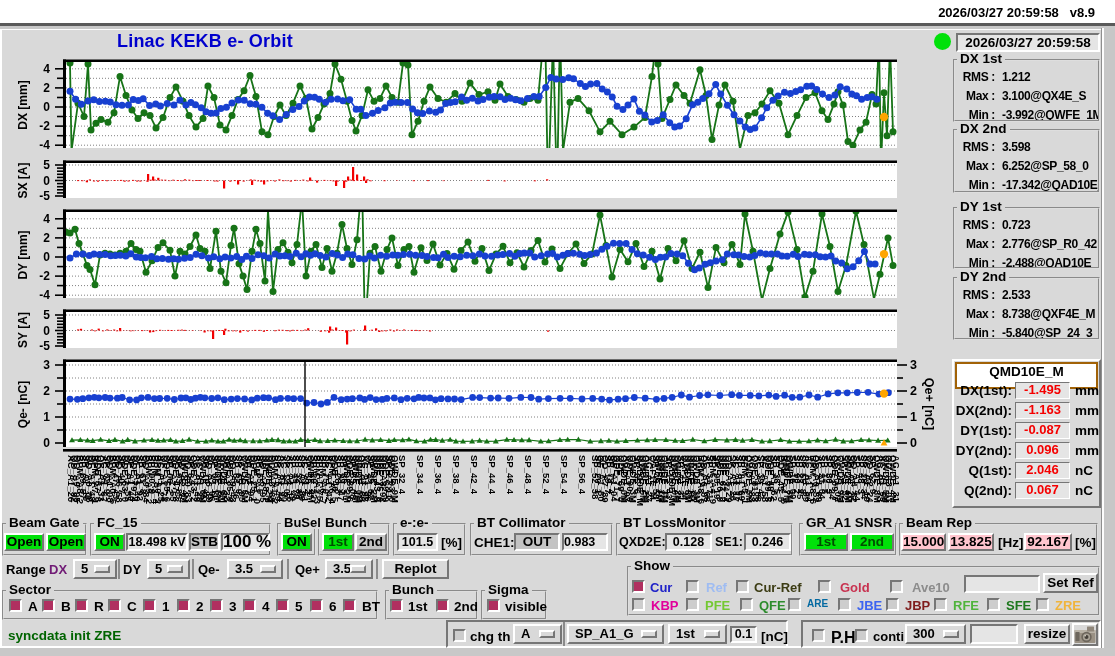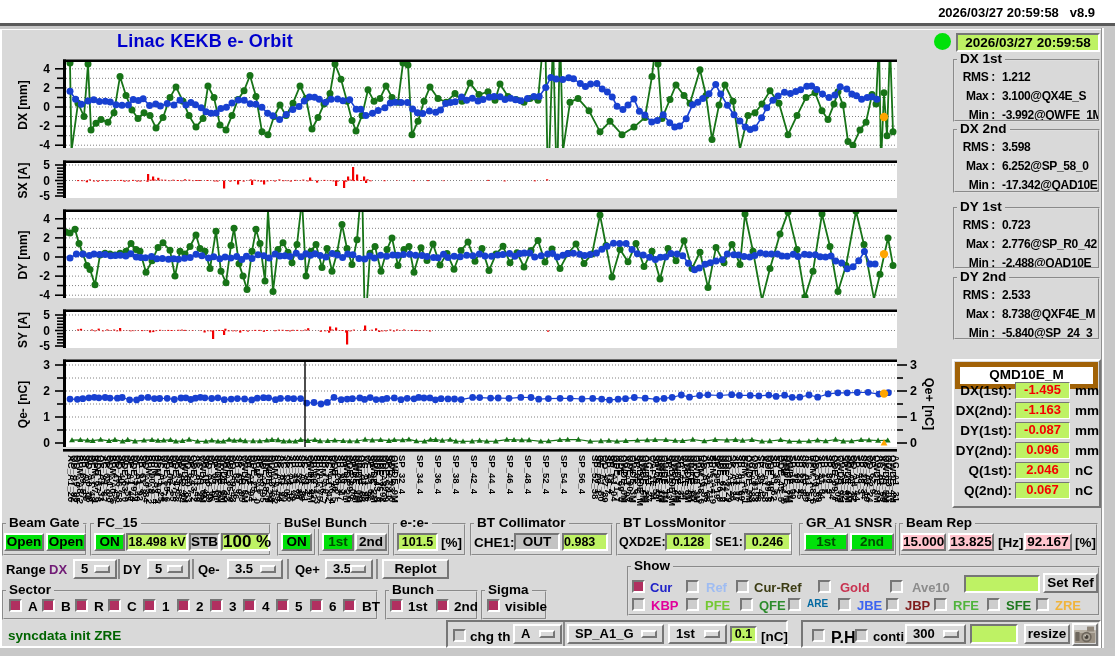--- a/index.html
+++ b/index.html
@@ -6,21 +6,21 @@
 #topbar{position:absolute;left:0;top:0;width:1115px;height:26px;background:#fff;border-bottom:3px solid #5a5a5a;color:#000;font-size:13px;line-height:25px;text-align:right;padding-right:20px}
 #main{position:absolute;left:0;top:29px;width:1115px;height:619px;background:#d9d9d9;border-left:2px solid #fff;border-top:1px solid #fff;border-bottom:2px solid #fff}
 .abs{position:absolute}
 #title{position:absolute;left:117px;top:31px;color:#0000cd;font-size:18px;letter-spacing:.2px}
 .gb{position:absolute;border:2px groove #dedede}
 .gl{position:absolute;background:#d9d9d9;font-size:13.5px;line-height:13px;padding:0 3px;white-space:nowrap;z-index:3}
 .btn{position:absolute;border:2px solid;border-color:#fff #767676 #767676 #fff;background:#d9d9d9;text-align:center;font-size:13.5px;color:#000;white-space:nowrap}
 .green{background:#00e109}
 .gray{background:#c3c3c3}
 .sunk{border-color:#767676 #fff #fff #767676}
-.ent{position:absolute;border:2px solid;border-color:#767676 #fff #fff #767676;background:#bef264;text-align:center;font-size:13px;white-space:nowrap}
+.ent{position:absolute;border:2px solid;border-color:#767676 #fff #fff #767676;background:#e5e5e5;text-align:center;font-size:13px;white-space:nowrap}
 .pink{position:absolute;border:2px solid;border-color:#fff #767676 #767676 #fff;background:#ffc5ce;text-align:center;font-size:13.5px}
 .lbl{position:absolute;font-size:13.5px;white-space:nowrap;color:#000}
 .cb{position:absolute;width:13px;height:13px;border:2px solid;border-color:#767676 #fff #fff #767676;background:#cdcdcd}
 .cb.on{background:#b03060}
 .dd{position:absolute;border:2px solid;border-color:#fff #767676 #767676 #fff;background:#d9d9d9;font-size:13px;padding-left:6px}
 .dd i{position:absolute;right:5px;top:50%;margin-top:-4px;width:16px;height:8px;border:2px solid;border-color:#fff #767676 #767676 #fff;background:#d9d9d9}
 .sep{position:absolute;width:2px;background:#8b8b8b}
 .sln{position:absolute;font-size:12px;white-space:nowrap;letter-spacing:-0.35px}
 .sln .k{display:inline-block;width:40px;text-align:right;margin-right:7px}
 </style></head><body>
@@ -1417,21 +1417,21 @@
       <div class="sln" style="left:0;top:40px"><span class="k">Min :</span>-2.488@QAD10E_M</div>
     </div>
     <div class="gb" style="left:953px;top:277px;width:147px;height:63px"></div>
     <div class="gl" style="left:957px;top:270px;font-size:13.5px">DY 2nd</div>
     <div class="abs" style="left:955px;top:286px;width:143px;height:52px;overflow:hidden">
       <div class="sln" style="left:0;top:2px"><span class="k">RMS :</span>2.533</div>
       <div class="sln" style="left:0;top:21px"><span class="k">Max :</span>8.738@QXF4E_M</div>
       <div class="sln" style="left:0;top:40px"><span class="k">Min :</span>-5.840@SP_24_3</div>
     </div>
     <div class="abs" style="left:952px;top:359px;width:149px;height:149px;border:2px solid;border-color:#fff #767676 #767676 #fff"></div>
-    <div class="abs" style="left:955px;top:362px;width:143px;height:27px;background:#fff;border:5px solid #a16207;font-size:13.5px;line-height:15px;text-align:center">QMD10E_M</div>
+    <div class="abs" style="left:955px;top:362px;width:143px;height:27px;background:#fff;border:2px solid #a16207;font-size:13.5px;line-height:15px;text-align:center">QMD10E_M</div>
     <div class="lbl" style="left:952px;top:383px;width:60px;text-align:right">DX(1st):</div>
     <div class="ent" style="left:1015px;top:382px;width:55px;height:17px;line-height:14px;color:#f50000;border-width:1px">-1.495</div>
     <div class="lbl" style="left:1075px;top:383px;font-size:13.5px;color:#000">mm</div>
     <div class="lbl" style="left:952px;top:403px;width:60px;text-align:right">DX(2nd):</div>
     <div class="ent" style="left:1015px;top:402px;width:55px;height:17px;line-height:14px;color:#f50000;border-width:1px">-1.163</div>
     <div class="lbl" style="left:1075px;top:403px;font-size:13.5px;color:#000">mm</div>
     <div class="lbl" style="left:952px;top:423px;width:60px;text-align:right">DY(1st):</div>
     <div class="ent" style="left:1015px;top:422px;width:55px;height:17px;line-height:14px;color:#f50000;border-width:1px">-0.087</div>
     <div class="lbl" style="left:1075px;top:423px;font-size:13.5px;color:#000">mm</div>
     <div class="lbl" style="left:952px;top:443px;width:60px;text-align:right">DY(2nd):</div>

